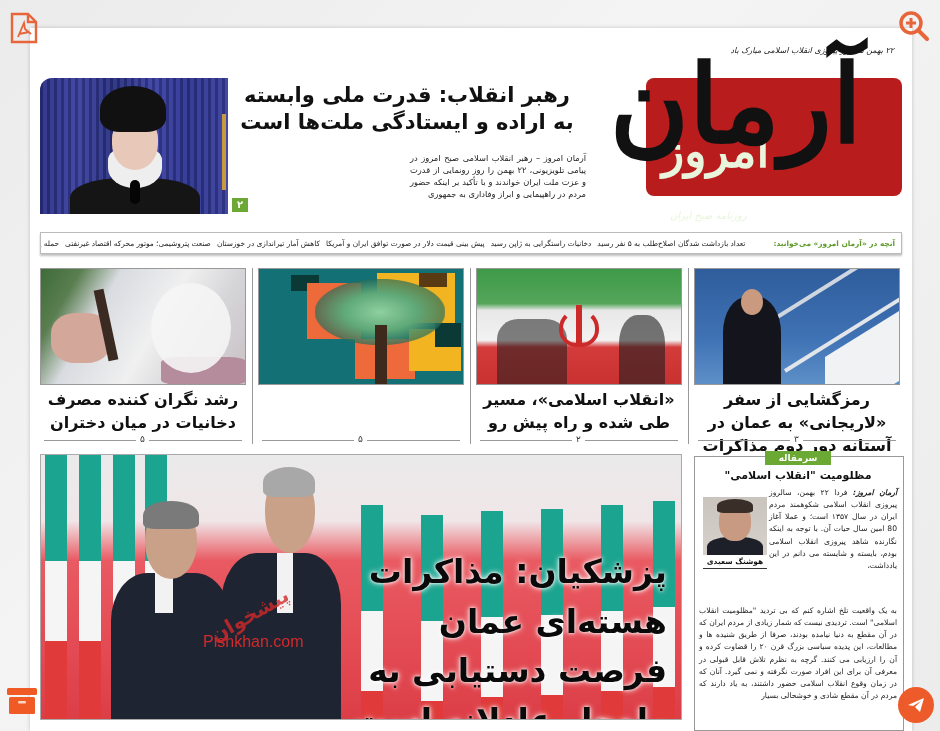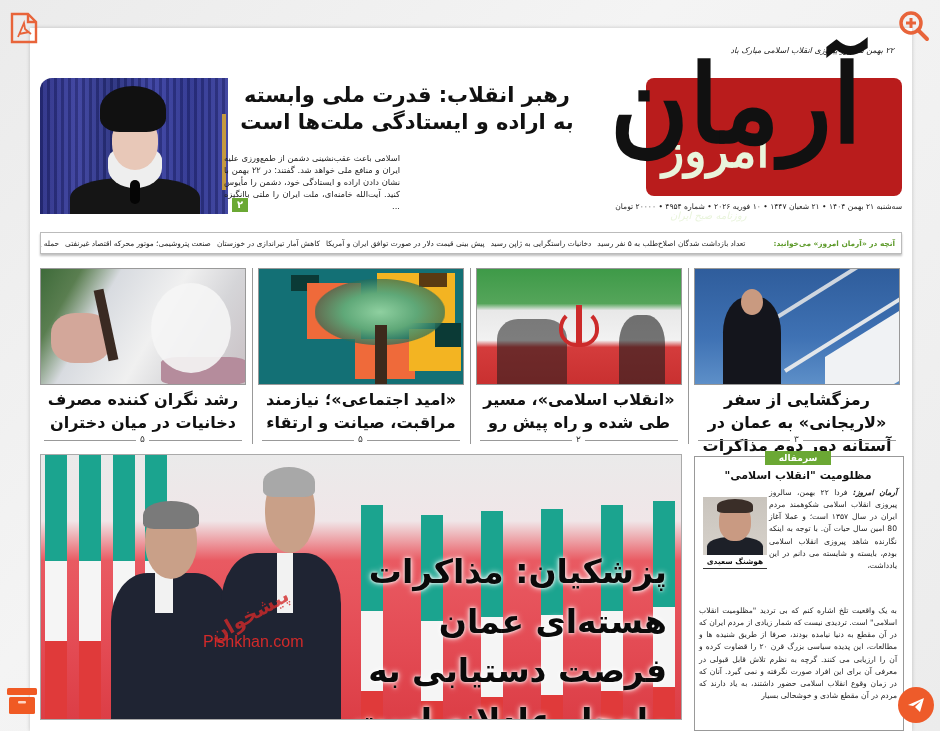--- a/index.html
+++ b/index.html
@@ -115,35 +115,34 @@
 
 <div class="paper">
 
   <div class="masthead">
     <div class="mast-tagline">۲۲ بهمن سالروز پیروزی انقلاب اسلامی مبارک باد</div>
     <div class="mast-green">
       <div class="mast-emrooz">امروز</div>
       <div class="mast-sub">روزنامه صبح ایران</div>
     </div>
     <div class="mast-logo">آرمان</div>
-    <div class="mast-date">سه‌شنبه ۲۱ بهمن ۱۴۰۴ • ۲۱ شعبان ۱۴۴۷ • ۱۰ فوریه ۲۰۲۶ • شماره ۴۹۵۴ • ۲۰۰۰۰ تومان</div>
   </div>
 
   <div class="lead">
     <div class="lead-photo">
       <div class="curtain"></div>
       <div class="frame"></div>
       <div class="robe"></div>
       <div class="beard"></div>
       <div class="face"></div>
       <div class="turban"></div>
       <div class="mic"></div>
     </div>
     <div class="lead-title">رهبر انقلاب: قدرت ملی وابسته به اراده و ایستادگی ملت‌ها است</div>
-    <div class="lead-col l">اسلامی باعث عقب‌نشینی دشمن از طمع‌ورزی علیه ایران و منافع ملی خواهد شد. گفتند: در ۲۲ بهمن با نشان دادن اراده و ایستادگی خود، دشمن را مأیوس کنید. آیت‌الله خامنه‌ای، ملت ایران را ملتی باانگیزه ...</div>
+    <div class="lead-col r">آرمان امروز – رهبر انقلاب اسلامی صبح امروز در پیامی تلویزیونی، ۲۲ بهمن را روز رونمایی از قدرت و عزت ملت ایران خواندند و با تأکید بر اینکه حضور مردم در راهپیمایی و ابراز وفاداری به جمهوری</div>
     <div class="lead-badge">۲</div>
   </div>
 
   <div class="ticker">
     <span class="lbl">آنچه در «آرمان امروز» می‌خوانید:</span>
     <span class="sq"></span>
     <span>تعداد بازداشت شدگان اصلاح‌طلب به ۵ نفر رسید</span>
     <span class="sq"></span>
     <span>دخانیات راستگرایی به ژاپن رسید</span>
     <span class="sq"></span>
@@ -188,21 +187,20 @@
       <div class="blk" style="left:32px;top:6px;width:28px;height:16px;background:#0b3a36;"></div>
       <div class="blk" style="left:48px;top:14px;width:54px;height:56px;background:#ef6a3a;"></div>
       <div class="blk" style="left:118px;top:4px;width:78px;height:50px;background:#f3b422;"></div>
       <div class="blk" style="left:96px;top:70px;width:60px;height:40px;background:#ef6a3a;"></div>
       <div class="blk" style="left:150px;top:60px;width:52px;height:42px;background:#f3b422;"></div>
       <div class="blk" style="left:176px;top:54px;width:26px;height:24px;background:#0b3a36;"></div>
       <div class="blk" style="left:160px;top:4px;width:28px;height:14px;background:#5a3a12;"></div>
       <div class="crown"></div>
         <div class="trunk"></div>
     </div>
-    <div class="title">«امید اجتماعی»؛ نیازمند مراقبت، صیانت و ارتقاء</div>
     <div class="foot"></div>
     <div class="pg">۵</div>
   </div>
   <div class="vsep" style="left:222px;"></div>
 
   <div class="news" style="left:10px;">
     <div class="img img-smoke">
       <div class="scarf"></div>
         <div class="smoke"></div>
         <div class="hand"></div>

